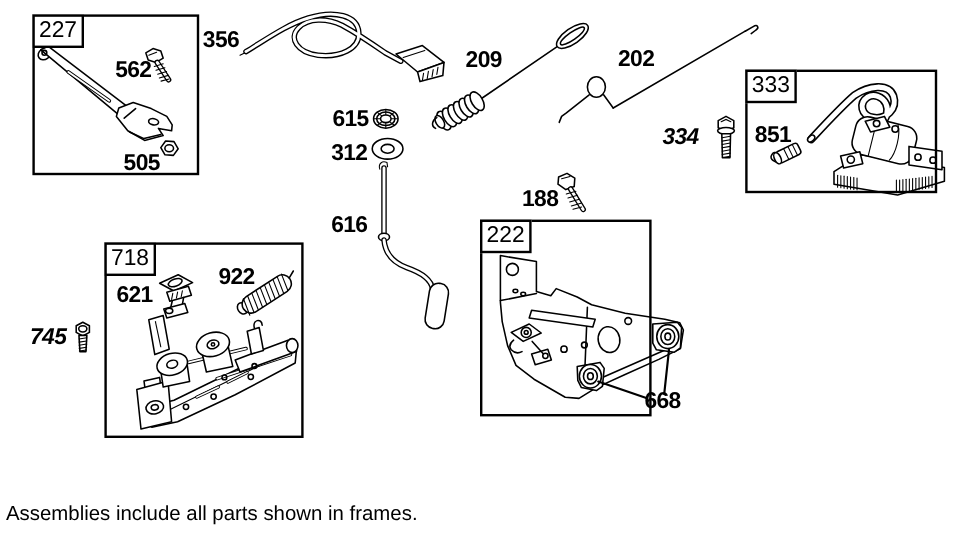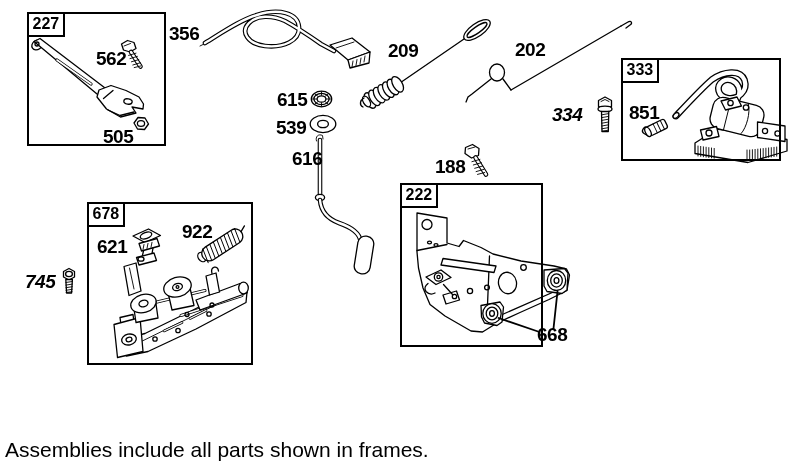--- a/index.html
+++ b/index.html
@@ -7,29 +7,29 @@
     position:relative;width:800px;height:466px;background:#ffffff;
     font-family:"Liberation Sans",sans-serif;color:#000;overflow:hidden;
   }
   .artwork{position:absolute;left:0;top:0;z-index:1;}
   .frame{
     position:absolute;border:2.5px solid #000;background:transparent;
     box-sizing:border-box;z-index:2;
   }
   .frame-label{
     position:absolute;left:-2.5px;top:-2.5px;border:2.5px solid #000;
-    background:#fff;font-weight:bold;font-size:16px;line-height:1;
+    background:#fff;font-weight:normal;font-size:19px;line-height:1;
     padding:2px 4px 3px 4px;letter-spacing:0;
   }
   .part-label{
     position:absolute;font-weight:bold;font-size:19px;line-height:1;
     letter-spacing:-0.5px;z-index:3;white-space:nowrap;
   }
   .footer-note{
-    position:absolute;left:5px;top:437px;font-size:21px;line-height:1.2;z-index:3;
+    position:absolute;left:5px;top:418px;font-size:17px;line-height:1.2;z-index:3;
   }
   
   .ln{fill:none;stroke:#000;stroke-width:1.3;stroke-linecap:round;stroke-linejoin:round;}
   .thin{fill:none;stroke:#000;stroke-width:0.9;stroke-linecap:round;}
   .fw{fill:#fff;stroke:#000;stroke-width:1.3;stroke-linejoin:round;}
   .t4{fill:none;stroke:#000;stroke-width:4.6;stroke-linecap:round;}
   .t4i{fill:none;stroke:#fff;stroke-width:2.4;stroke-linecap:round;}
   .t7{fill:none;stroke:#000;stroke-width:6.8;stroke-linecap:round;}
   .t7i{fill:none;stroke:#fff;stroke-width:4.2;stroke-linecap:round;}
   .t3{fill:none;stroke:#000;stroke-width:3;stroke-linecap:round;}
@@ -328,42 +328,42 @@
   </svg>
 
   <div class="frame" style="left:27px;top:12px;width:139px;height:134px;">
     <div class="frame-label">
       <span>227</span>
     </div>
   </div>
 
   <div class="frame" style="left:87px;top:202px;width:166px;height:163px;">
     <div class="frame-label">
-      <span>678</span>
+      <span>718</span>
     </div>
   </div>
 
   <div class="frame" style="left:400px;top:183px;width:143px;height:164px;">
     <div class="frame-label">
       <span>222</span>
     </div>
   </div>
 
   <div class="frame" style="left:621px;top:58px;width:160px;height:103px;">
     <div class="frame-label">
       <span>333</span>
     </div>
   </div>
 
   <div class="part-label" style="left:169px;top:24px;">356</div>
   <div class="part-label" style="left:96px;top:49px;">562</div>
   <div class="part-label" style="left:103px;top:127px;">505</div>
   <div class="part-label" style="left:277px;top:90px;">615</div>
-  <div class="part-label" style="left:276px;top:118px;">539</div>
-  <div class="part-label" style="left:276px;top:149px;margin-left:16px;">616</div>
+  <div class="part-label" style="left:276px;top:118px;">312</div>
+  <div class="part-label" style="left:276px;top:178px;">616</div>
   <div class="part-label" style="left:388px;top:41px;">209</div>
   <div class="part-label" style="left:515px;top:40px;">202</div>
   <div class="part-label" style="left:435px;top:157px;">188</div>
   <div class="part-label" style="left:552px;top:105px;font-style:italic;">334</div>
   <div class="part-label" style="left:629px;top:103px;">851</div>
   <div class="part-label" style="left:25px;top:272px;font-style:italic;">745</div>
   <div class="part-label" style="left:97px;top:237px;">621</div>
   <div class="part-label" style="left:182px;top:222px;">922</div>
   <div class="part-label" style="left:537px;top:325px;">668</div>
 

